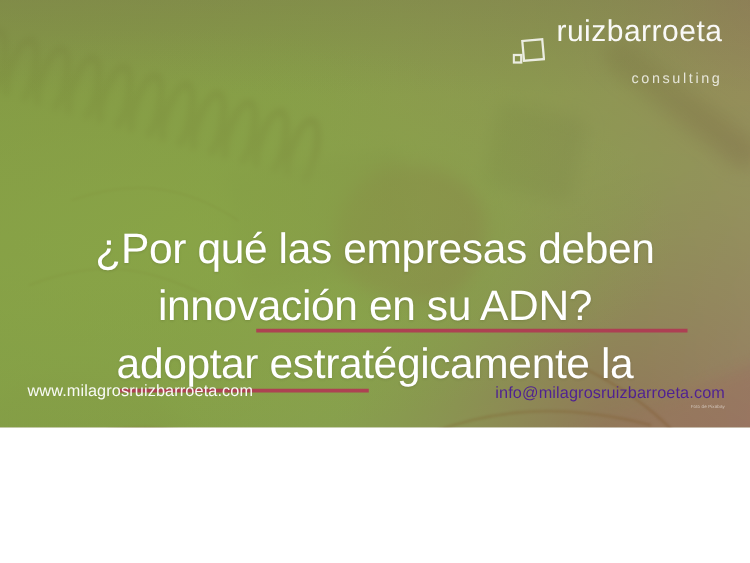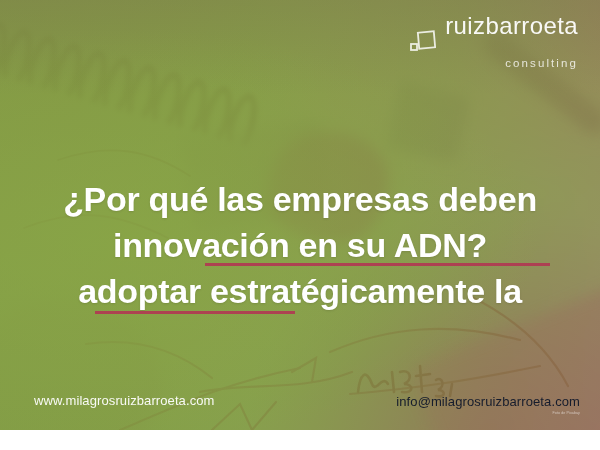--- a/index.html
+++ b/index.html
@@ -7,21 +7,21 @@
     padding: 0;
     background: #ffffff;
   }
   body {
     font-family: "Liberation Sans", sans-serif;
   }
 
   .banner {
     position: relative;
     width: 600px;
-    height: 430px;
+    height: 342px;
     overflow: hidden;
     background: #8d9f5e;
   }
 
   
   .photo {
     position: absolute;
     inset: 0;
     overflow: hidden;
   }
@@ -178,21 +178,21 @@
     top: 176px;
     text-align: center;
     padding: 0 14px;
     box-sizing: border-box;
   }
   .hl-line {
     position: relative;
     display: block;
     color: #ffffff;
     font-size: 34px;
-    font-weight: 700;
+    font-weight: 400;
     line-height: 46px;
     letter-spacing: -0.3px;
     white-space: nowrap;
     text-shadow: 0 1px 2px rgba(60, 60, 40, 0.18);
   }
   .rule {
     position: absolute;
     height: 3px;
     background: #b03a52;
     opacity: 0.92;
@@ -202,30 +202,29 @@
 
   
   .footer-left {
     position: absolute;
     left: 22px;
     bottom: 22px;
     color: #ffffff;
     font-size: 13px;
     letter-spacing: 0.1px;
     opacity: 0.95;
-    margin-left: 12px;
   }
   .footer-right {
     position: absolute;
     right: 20px;
     bottom: 14px;
     text-align: right;
   }
   .footer-email {
-    color: #0f172a;
+    color: #4c1d95;
     font-size: 13px;
     letter-spacing: 0.1px;
     opacity: 0.95;
     display: block;
   }
   .footer-credit {
     display: block;
     color: #ffffff;
     font-size: 3.6px;
     line-height: 5px;

